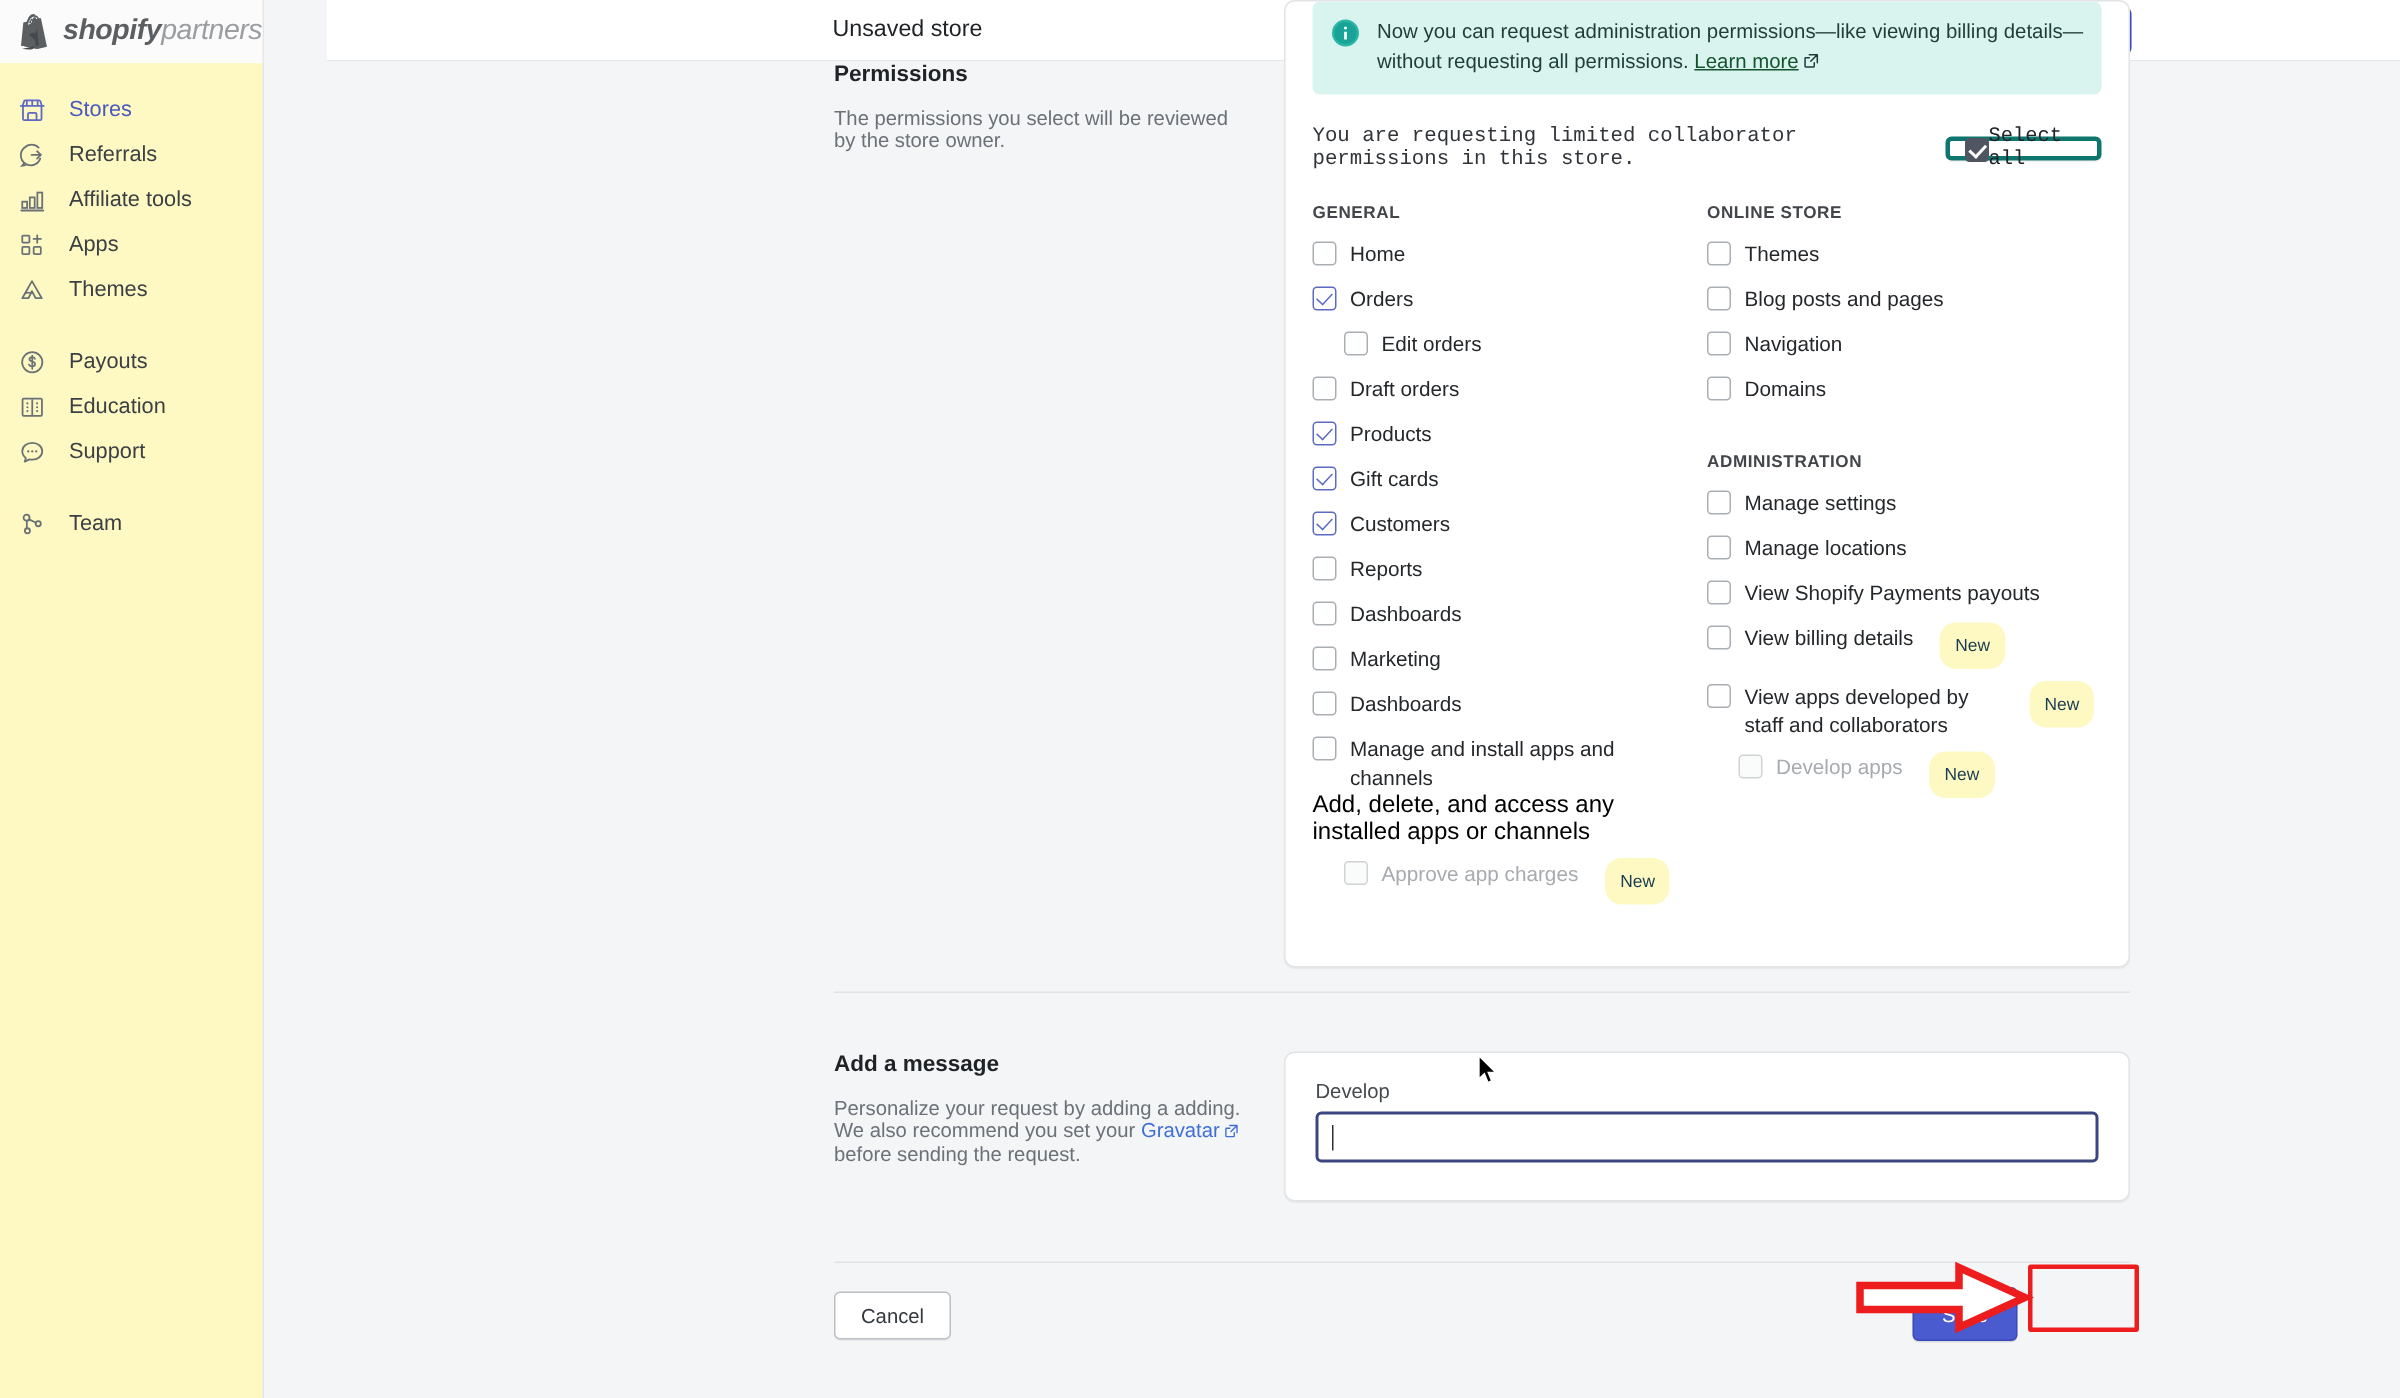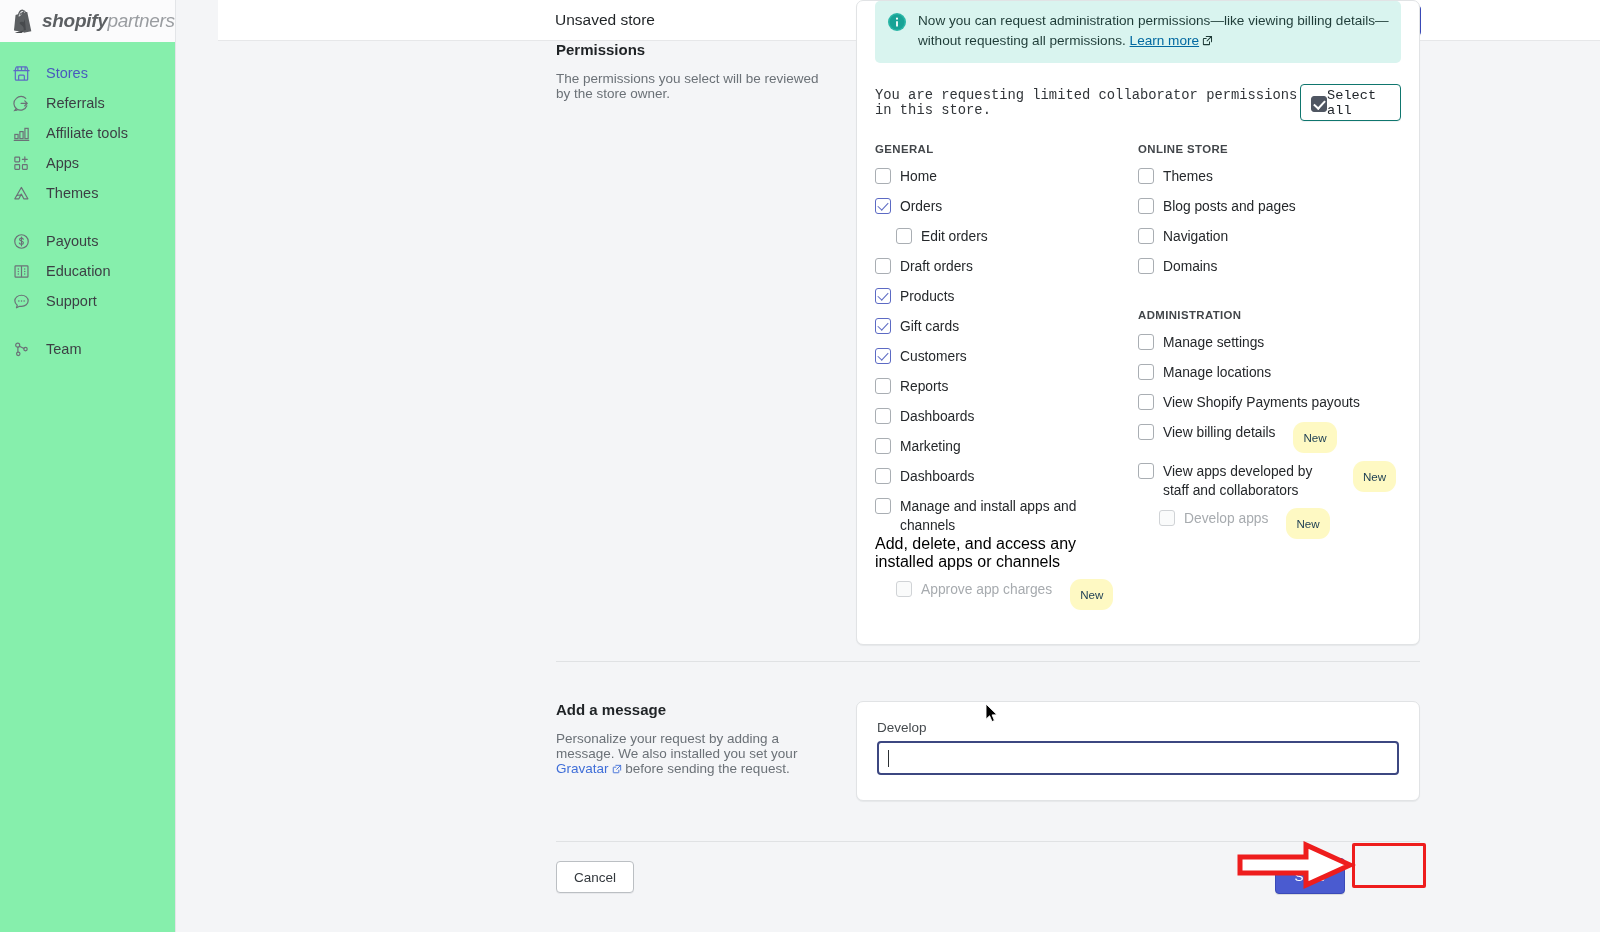--- a/index.html
+++ b/index.html
@@ -8,21 +8,21 @@
     font-family: "Liberation Sans", sans-serif;
     background: #f4f5f7;
     overflow: hidden;
   }
   body { position: relative; }
 
   
   #sidebar {
     position: absolute; left: 0; top: 0;
     width: 176px; height: 932px;
-    background: #86efac;
+    background: #fef9c3;
     border-right: 1px solid #e3e5e8;
   }
   #brand {
     height: 42px;
     display: flex; align-items: center;
     padding-left: 12px;
     gap: 8px;
     background: #fbfbfc;
   }
   #brand .bagicon { width: 22px; height: 24px; display:block; }
@@ -125,37 +125,37 @@
     position: relative;
     top: 0;
   }
   .banner .ico-info {
     flex: 0 0 20px; width: 20px; height: 20px; margin-top: 1px;
   }
   .banner .txt {
     font-size: 13.6px; color: #1f3c38; line-height: 20px;
   }
   .banner .txt a {
-    color: #0369a1; text-decoration: underline;
+    color: #14532d; text-decoration: underline;
   }
   .ext-ico { display:inline-block; vertical-align: -1px; margin-left: 3px; }
 
   .perm-header {
     display: flex; align-items: center; justify-content: space-between;
     margin-top: 21px;
     font-family: Liberation Mono, monospace;
   }
   .perm-header .lead { font-size: 13.8px; color: #313539; }
   .selectall {
     display: flex; align-items: center; gap: 0;
     background: #ffffff;
-    border: 1px solid #0f766e;
+    border: 3px solid #0f766e;
     border-radius: 4px;
     box-shadow: 0 1px 0 rgba(22,29,37,0.05);
-    height: 37px; padding: 0 13px 0 10px;
+    height: 16px; padding: 0 13px 0 10px;
     cursor: pointer;
     font-size: 13.6px; color: #20252a;
   }
 
   .cols {
     display: flex;
     margin-top: 22px;
   }
   .col { width: 264px; }
   .col.right { margin-left: 0; }
@@ -571,21 +571,21 @@
         </div>
       </div>
     </div>
   </div>
 
   <div class="divider" style="top:620px;"></div>
 
   <div class="section" style="left:0; top:660px; width:1382px;">
     <div class="sec-left" style="position:absolute; left:338px; top:0;">
       <h2>Add a message</h2>
-      <p><span>Personalize your request by adding a message. We also installed you set your </span><a href="#" style="color:#3f6ed8; text-decoration:none;">Gravatar</a><span class="ext-ico"><svg viewBox="0 0 12 12" width="10" height="10">
+      <p><span>Personalize your request by adding a adding. We also recommend you set your </span><a href="#" style="color:#3f6ed8; text-decoration:none;">Gravatar</a><span class="ext-ico"><svg viewBox="0 0 12 12" width="10" height="10">
               <path d="M4.6 1.6h5.8v5.8M10.4 1.6L5.6 6.4M8.2 7.4v2.6a.5.5 0 01-.5.5H2a.5.5 0 01-.5-.5V4.3a.5.5 0 01.5-.5h2.6" fill="none" stroke="#3f6ed8" stroke-width="1.1" stroke-linecap="round" stroke-linejoin="round"></path>
             </svg></span><span> before sending the request.</span></p>
     </div>
 
     <div class="card" id="msg-card">
       <div class="fld-label">Develop</div>
       <div class="textinput">
         <span class="caret"></span>
       </div>
     </div>

